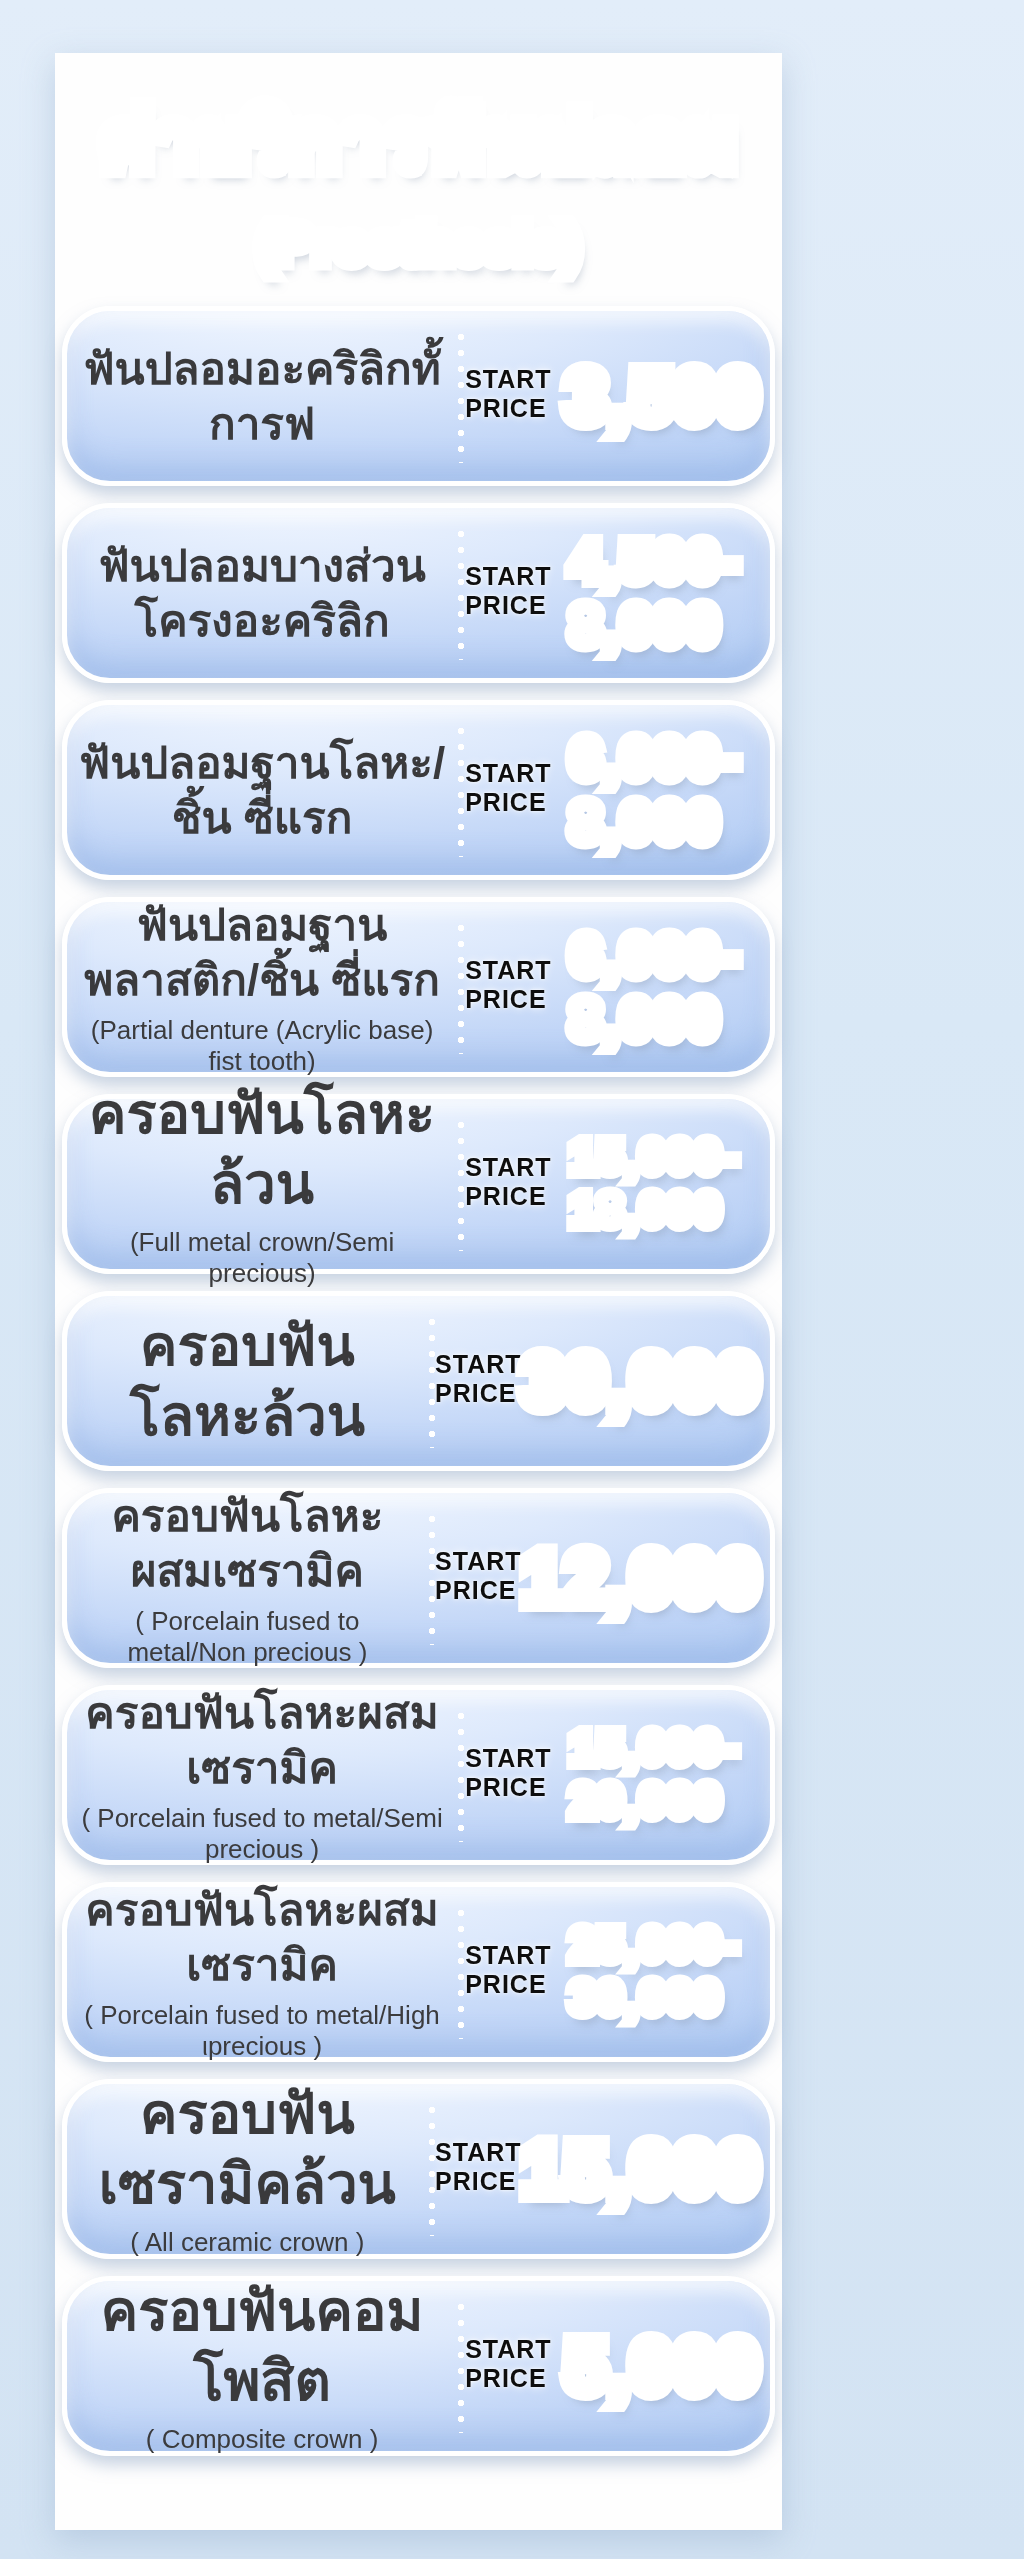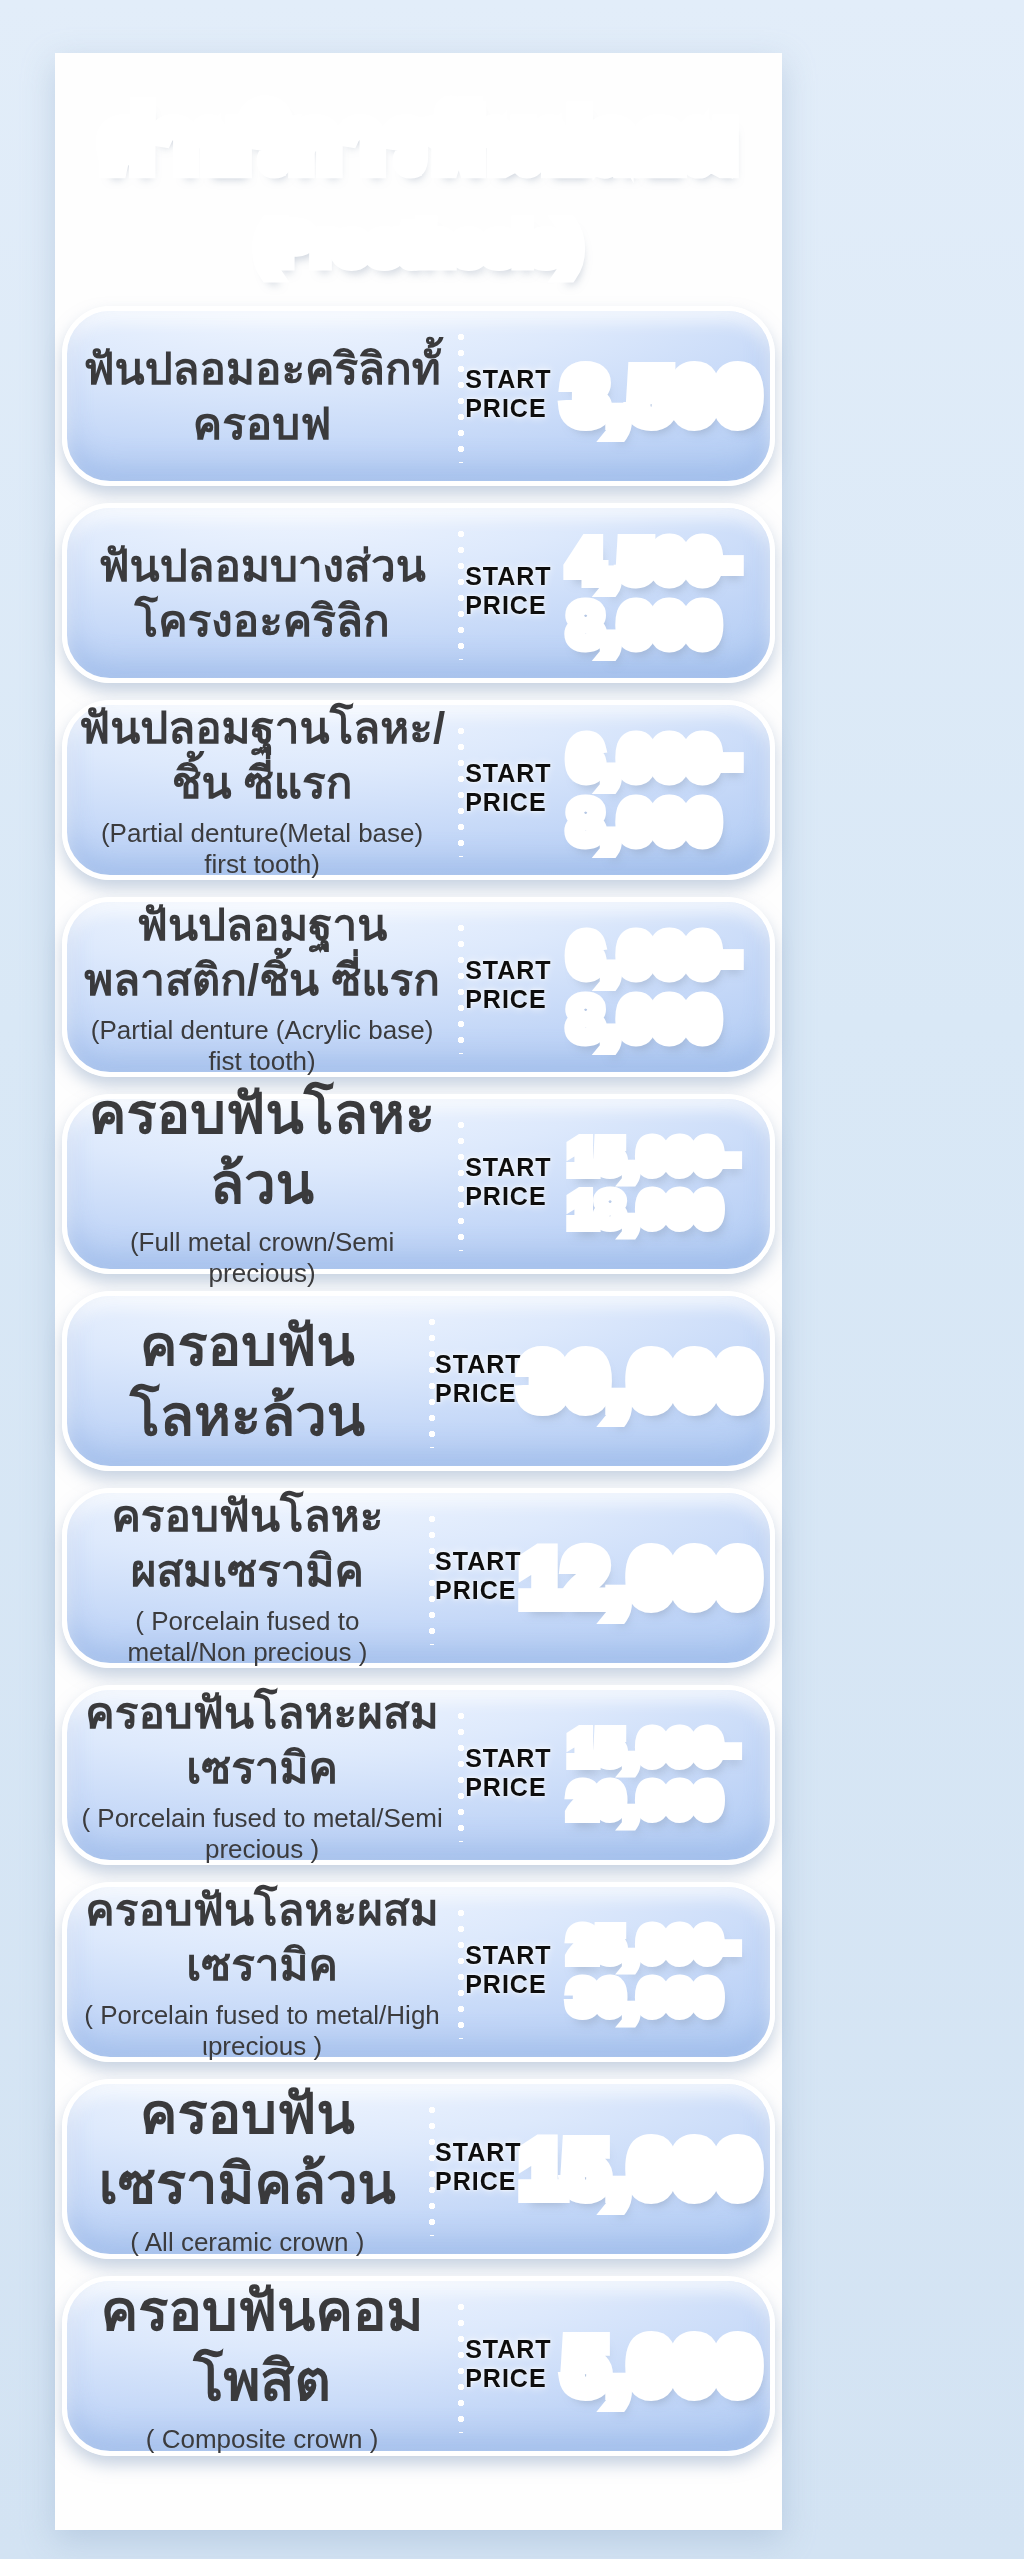--- a/index.html
+++ b/index.html
@@ -122,21 +122,21 @@
   <div class="header">
     <div class="title-thai outlined red-grad" data-text="ค่าบริการฟันปลอม">ค่าบริการฟันปลอม</div>
     <br>
     <div class="title-eng outlined red-grad" data-text="(Prosthesis)">(Prosthesis)</div>
   </div>
 
   <div class="cards">
 
     <div class="card">
       <div class="zone-left">
-        <div class="label-thai">ฟันปลอมอะคริลิกทั้ครอบฟ</div>
+        <div class="label-thai">ฟันปลอมอะคริลิกทั้การฟ</div>
 
       </div>
       <div class="divider"></div>
       <div class="zone-right">
         <div class="price-caption">START PRICE</div>
         <div class="price p-xl outlined red-grad" data-text="3,500">3,500</div>
       </div>
     </div>
 
     <div class="card">
@@ -148,21 +148,20 @@
       <div class="divider"></div>
       <div class="zone-right">
         <div class="price-caption">START PRICE</div>
         <div class="price p-lg outlined red-grad" data-text="4,500-8,000">4,500-8,000</div>
       </div>
     </div>
 
     <div class="card">
       <div class="zone-left">
         <div class="label-thai">ฟันปลอมฐานโลหะ/ชิ้น ซี่แรก</div>
-        <div class="label-eng">(Partial denture(Metal base) first tooth)</div>
       </div>
       <div class="divider"></div>
       <div class="zone-right">
         <div class="price-caption">START PRICE</div>
         <div class="price p-lg outlined red-grad" data-text="6,000-8,000">6,000-8,000</div>
       </div>
     </div>
 
     <div class="card">
       <div class="zone-left">

